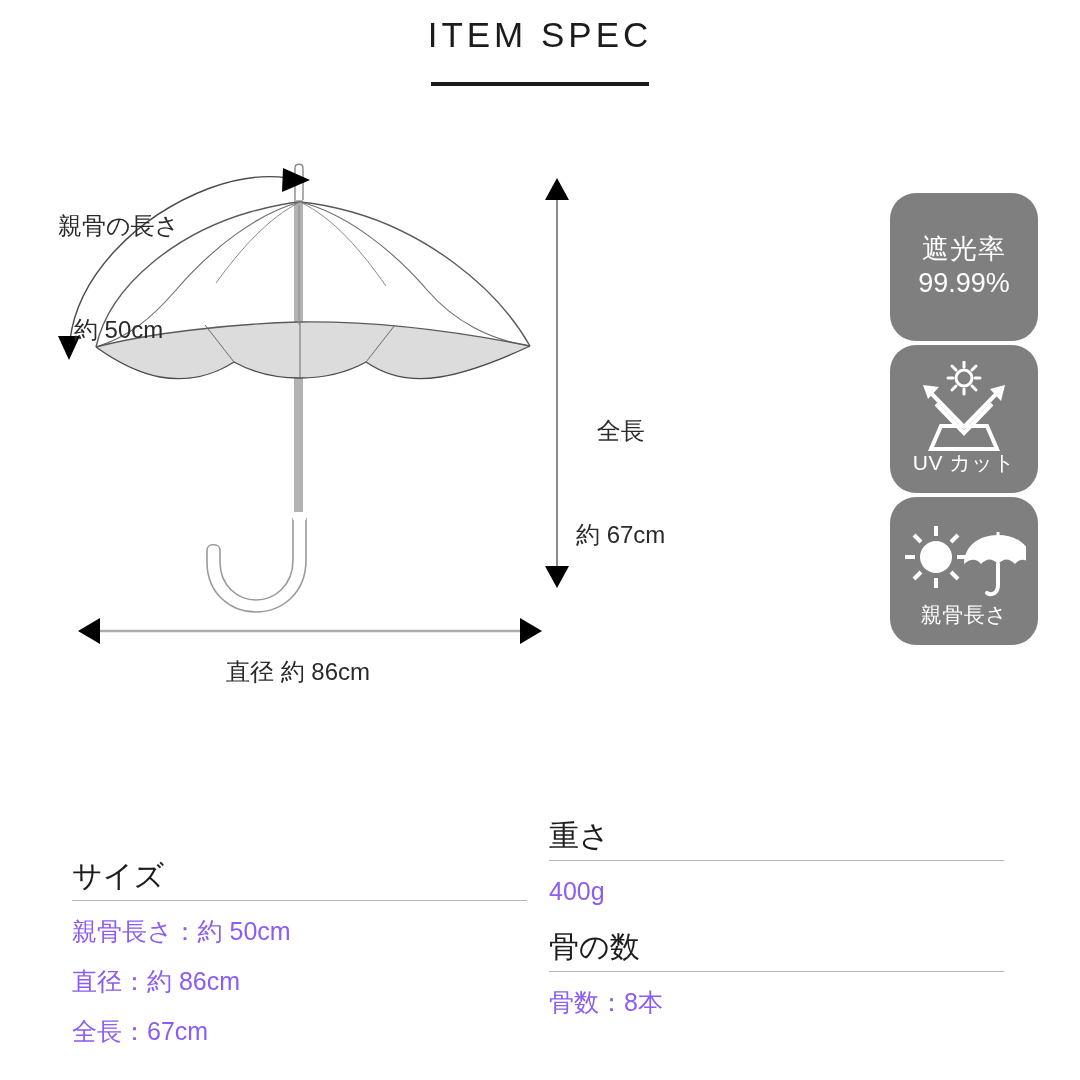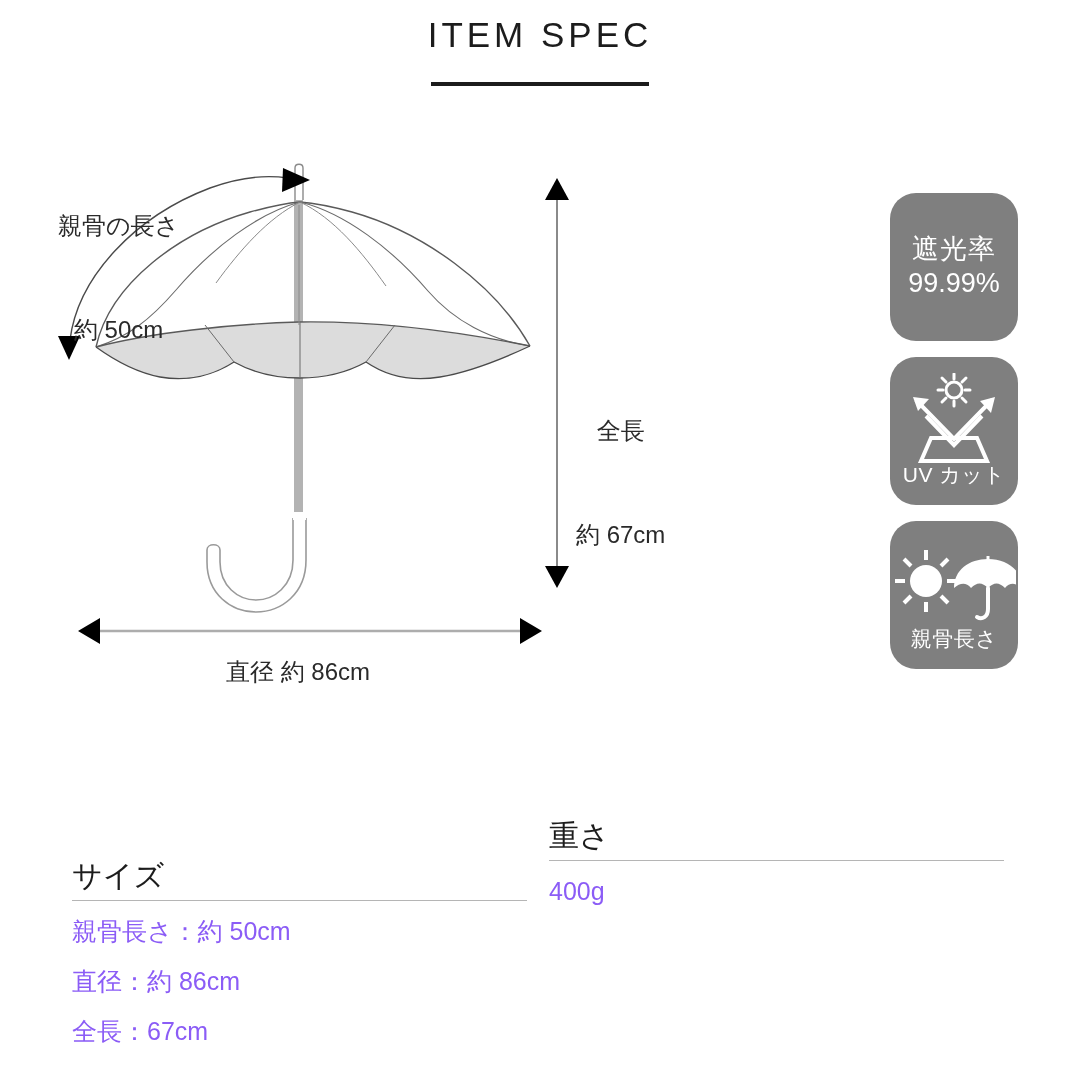--- a/index.html
+++ b/index.html
@@ -35,22 +35,22 @@
     position:absolute;
     font-size:24px;color:#2a2a2a;line-height:1.45;white-space:pre;
   }
   .lbl-rib{left:58px;top:139px;}
   .lbl-total{left:576px;top:344px;text-align:center;}
   .lbl-dia{left:148px;top:655px;width:300px;text-align:center;}
 
   
   .badges{position:absolute;left:890px;top:193px;width:148px;}
   .badge{
-    width:128px;height:148px;background:#7f7f7f;border-radius:26px;
-    margin-bottom:16px;position:relative;
+    width:148px;height:148px;background:#7f7f7f;border-radius:26px;
+    margin-bottom:4px;position:relative;
     display:flex;flex-direction:column;align-items:center;justify-content:center;
   }
   .badge-line1{
     color:#ffffff;font-size:27px;letter-spacing:1px;line-height:1.25;
   }
   .badge-line2{
     color:#ffffff;font-size:27px;line-height:1.25;
   }
   .badge-caption{
     color:#ffffff;font-size:21px;letter-spacing:.5px;
@@ -237,16 +237,23 @@
     </div>
 
     <div class="col col-right">
       <div>
         <div class="sec-head">重さ</div>
         <div class="sec-rule"></div>
         <div class="sec-rows">
           <div class="sec-row">400g</div>
         </div>
       </div>
+      <div class="blk2">
+        <div class="sec-head">骨の数</div>
+        <div class="sec-rule"></div>
+        <div class="sec-rows">
+          <div class="sec-row">骨数：8本</div>
+        </div>
+      </div>
     </div>
   </div>
 
 </div>
 
 </body></html>

